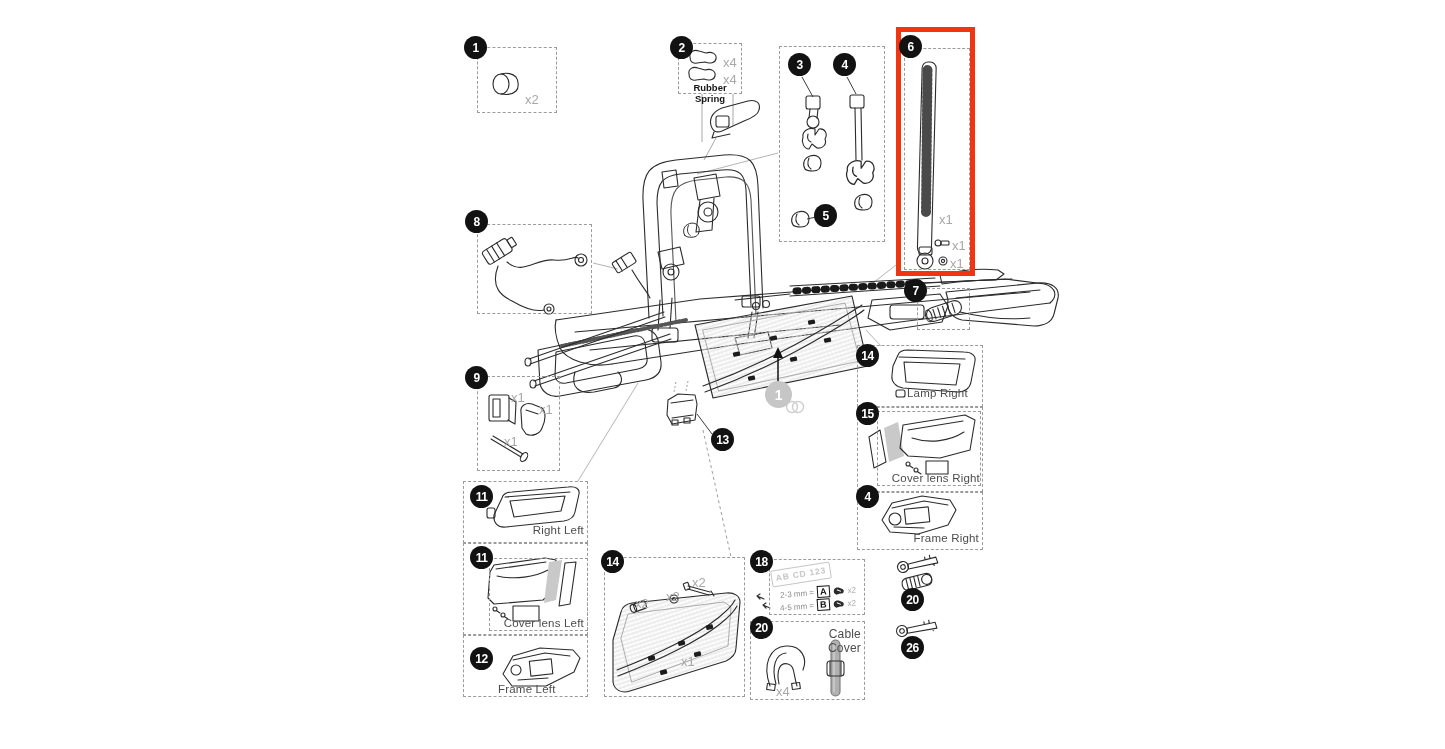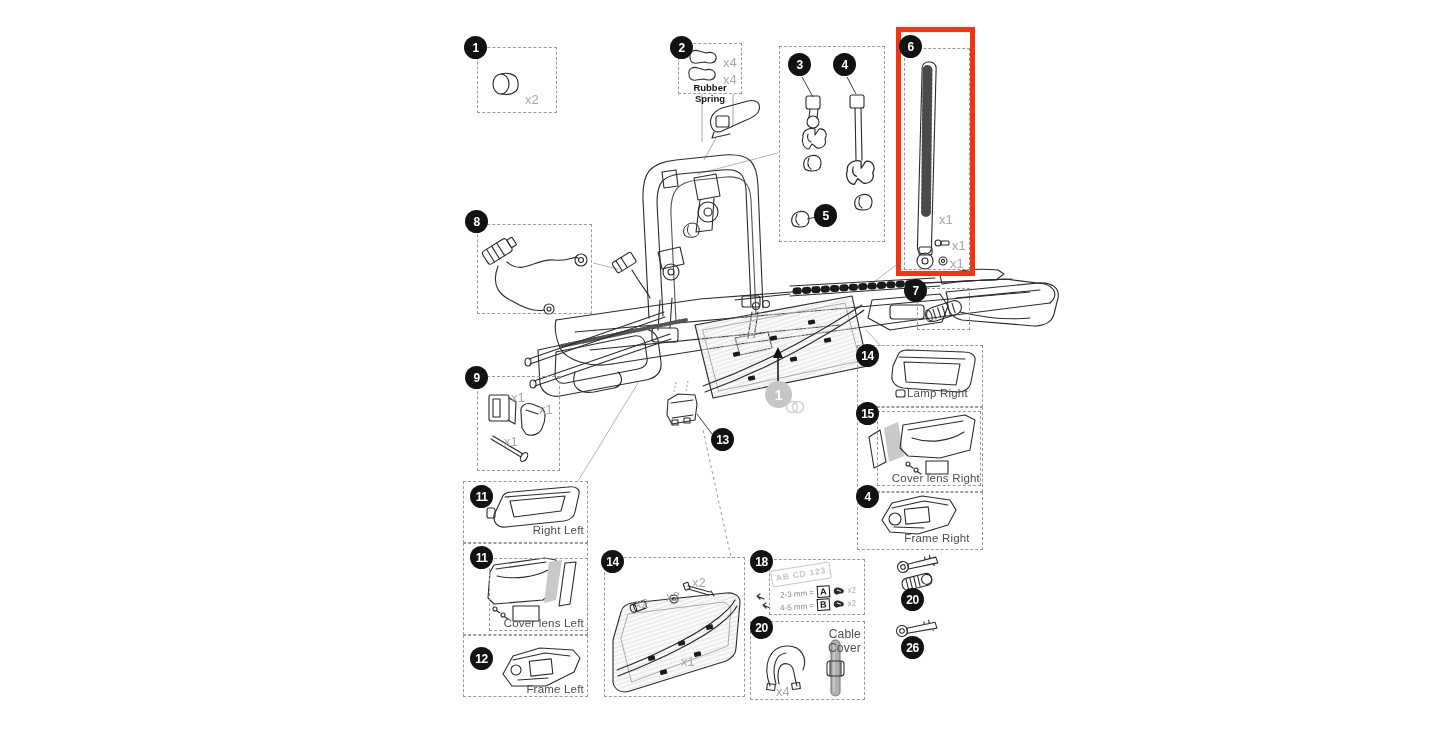--- a/index.html
+++ b/index.html
@@ -387,24 +387,24 @@
   <div class="badge" style="left:601px;top:550px">14</div>
   <div class="badge" style="left:750px;top:550px">18</div>
   <div class="badge" style="left:750px;top:616px">20</div>
   <div class="badge" style="left:901px;top:588px">20</div>
   <div class="badge" style="left:901px;top:636px">26</div>
   <div class="badge gray" style="left:765px;top:381px">1</div>
 
   <div class="part-label bold" style="left:679px;top:82px;width:62px;text-align:center">Rubber Spring</div>
   <div class="part-label" style="left:500px;top:524px;width:84px;text-align:right">Right Left</div>
   <div class="part-label" style="left:494px;top:617px;width:90px;text-align:right">Cover lens Left</div>
-  <div class="part-label" style="left:498px;top:683px;width:86px;text-align:right">Frame Left</div>
+  <div class="part-label" style="left:498px;top:683px;width:86px;">Frame Left</div>
   <div class="part-label" style="left:907px;top:387px;width:84px;text-align:left">Lamp Right</div>
   <div class="part-label" style="left:886px;top:472px;width:94px;text-align:right">Cover lens Right</div>
-  <div class="part-label" style="left:895px;top:532px;width:84px;text-align:center">Frame Right</div>
+  <div class="part-label" style="left:895px;top:532px;width:84px;text-align:right">Frame Right</div>
   <div class="part-label" style="left:793px;top:627px;width:68px;text-align:right;font-size:12px">Cable Cover</div>
 
   <span class="qty" style="left:525px;top:92px">x2</span>
   <span class="qty" style="left:723px;top:55px">x4</span>
   <span class="qty" style="left:723px;top:72px">x4</span>
   <span class="qty" style="left:939px;top:212px">x1</span>
   <span class="qty" style="left:952px;top:238px">x1</span>
   <span class="qty" style="left:950px;top:256px">x1</span>
   <span class="qty" style="left:511px;top:390px">x1</span>
   <span class="qty" style="left:539px;top:402px">x1</span>

